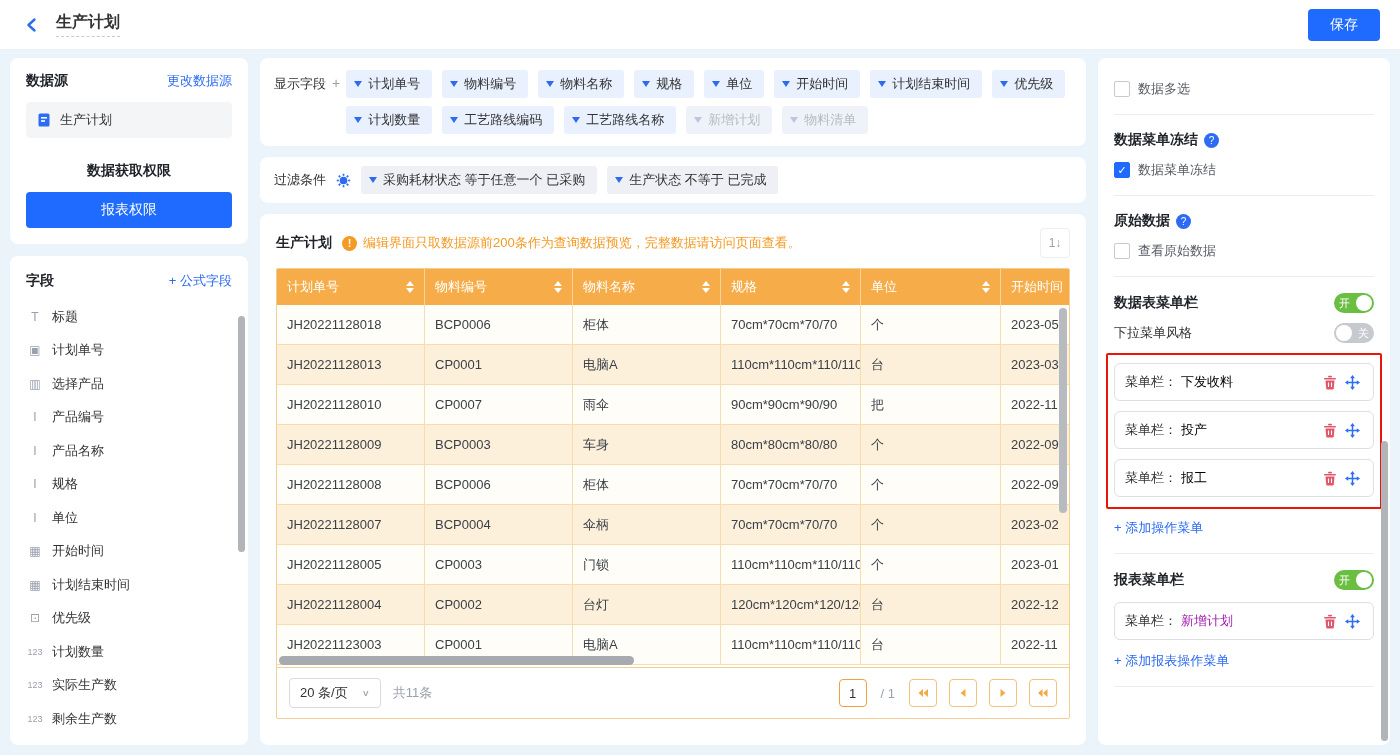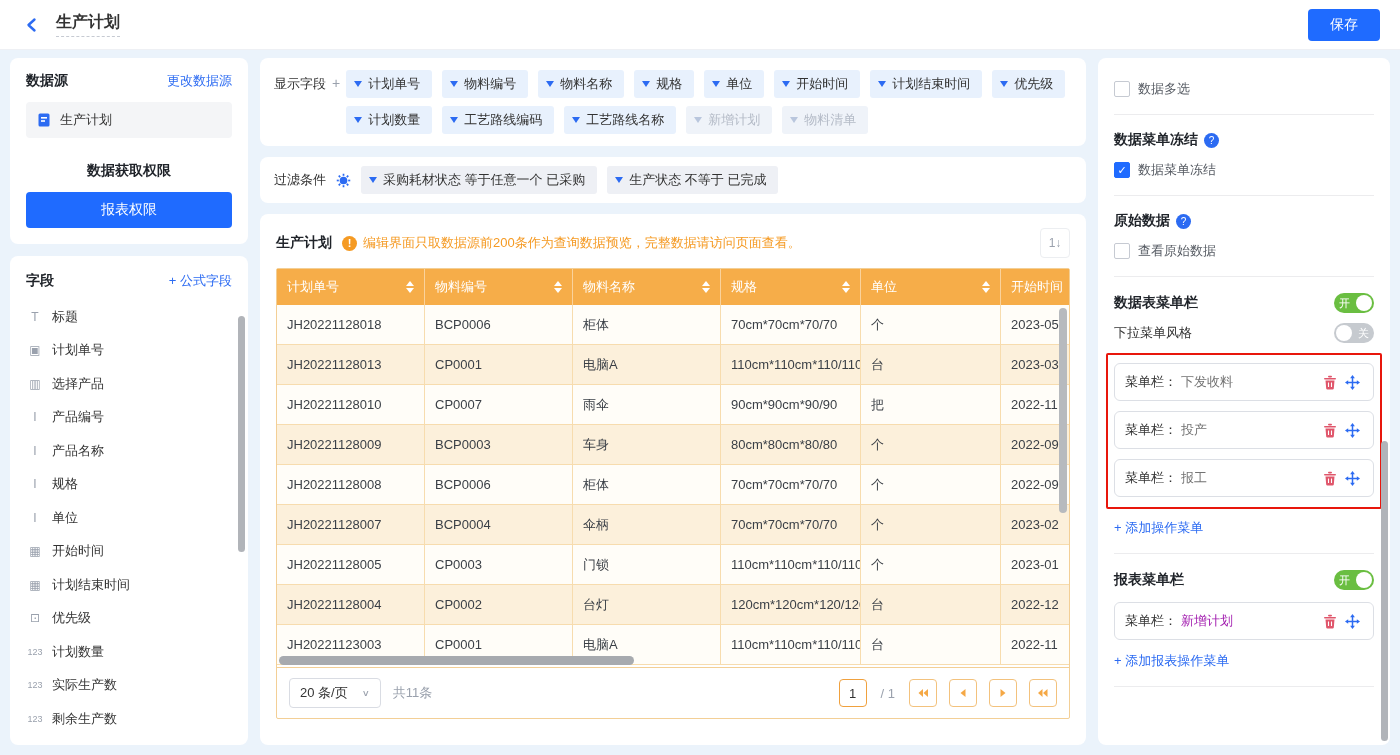--- a/index.html
+++ b/index.html
@@ -105,21 +105,21 @@
   .help-ico { width:15px; height:15px; border-radius:50%; background:#2c6bf2; color:#fff; font-size:10px; display:flex; align-items:center; justify-content:center; cursor:pointer; }
   .toggle { margin-left:auto; height:20px; border-radius:10px; display:flex; align-items:center; cursor:pointer; padding:2px; gap:3px; }
   .toggle.on  { background:#6abe41; }
   .toggle.off { background:#c6cacf; }
   .knob { width:16px; height:16px; background:#fff; border-radius:50%; }
   .t-label { color:#fff; font-size:11px; padding:0 3px; }
   .sub-row { display:flex; align-items:center; margin:10px 0 10px 0; }
   .sub-label { color:#333; }
   .menu-box { border:1px solid #dcdfe5; border-radius:6px; height:38px; display:flex; align-items:center; padding:0 10px; margin-bottom:10px; background:#fff; }
   .menu-prefix { color:#333; }
-  .menu-value { margin-left:4px; color:#737373; cursor:pointer; flex:1; overflow:hidden; white-space:nowrap; }
+  .menu-value { margin-left:4px; color:#000000; cursor:pointer; flex:1; overflow:hidden; white-space:nowrap; }
   .menu-value.muted { color:#a21caf; }
   .mi-btn { display:flex; align-items:center; justify-content:center; width:22px; cursor:pointer; }
   .red-annotation { border:2px solid #e8160c; border-radius:2px; padding:8px 6px 0 6px; margin:0 -8px 8px -8px; }
   .add-link { display:inline-block; color:#2c6bf2; cursor:pointer; margin:2px 0 0 0; }
   .right-vsb { right:2px; top:383px; width:7px; height:300px; }
 </style>
 </head>
 <body>
 
 <div class="page">

